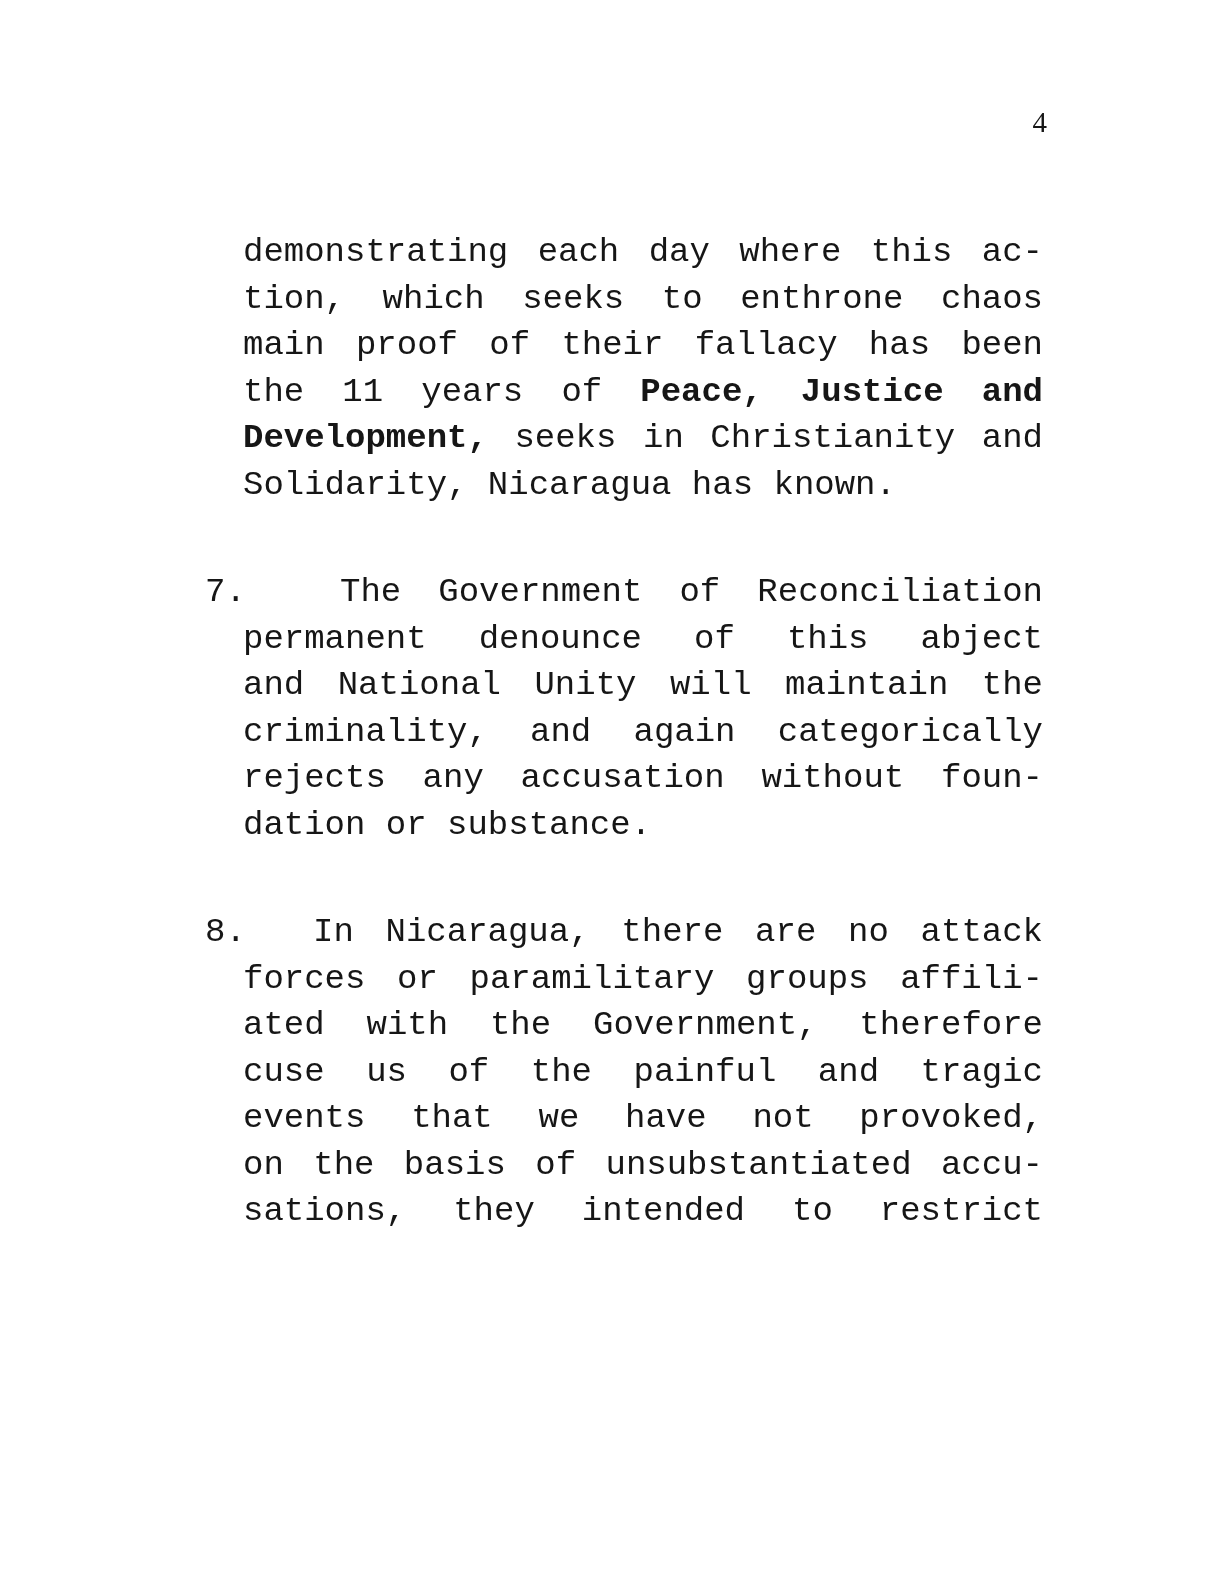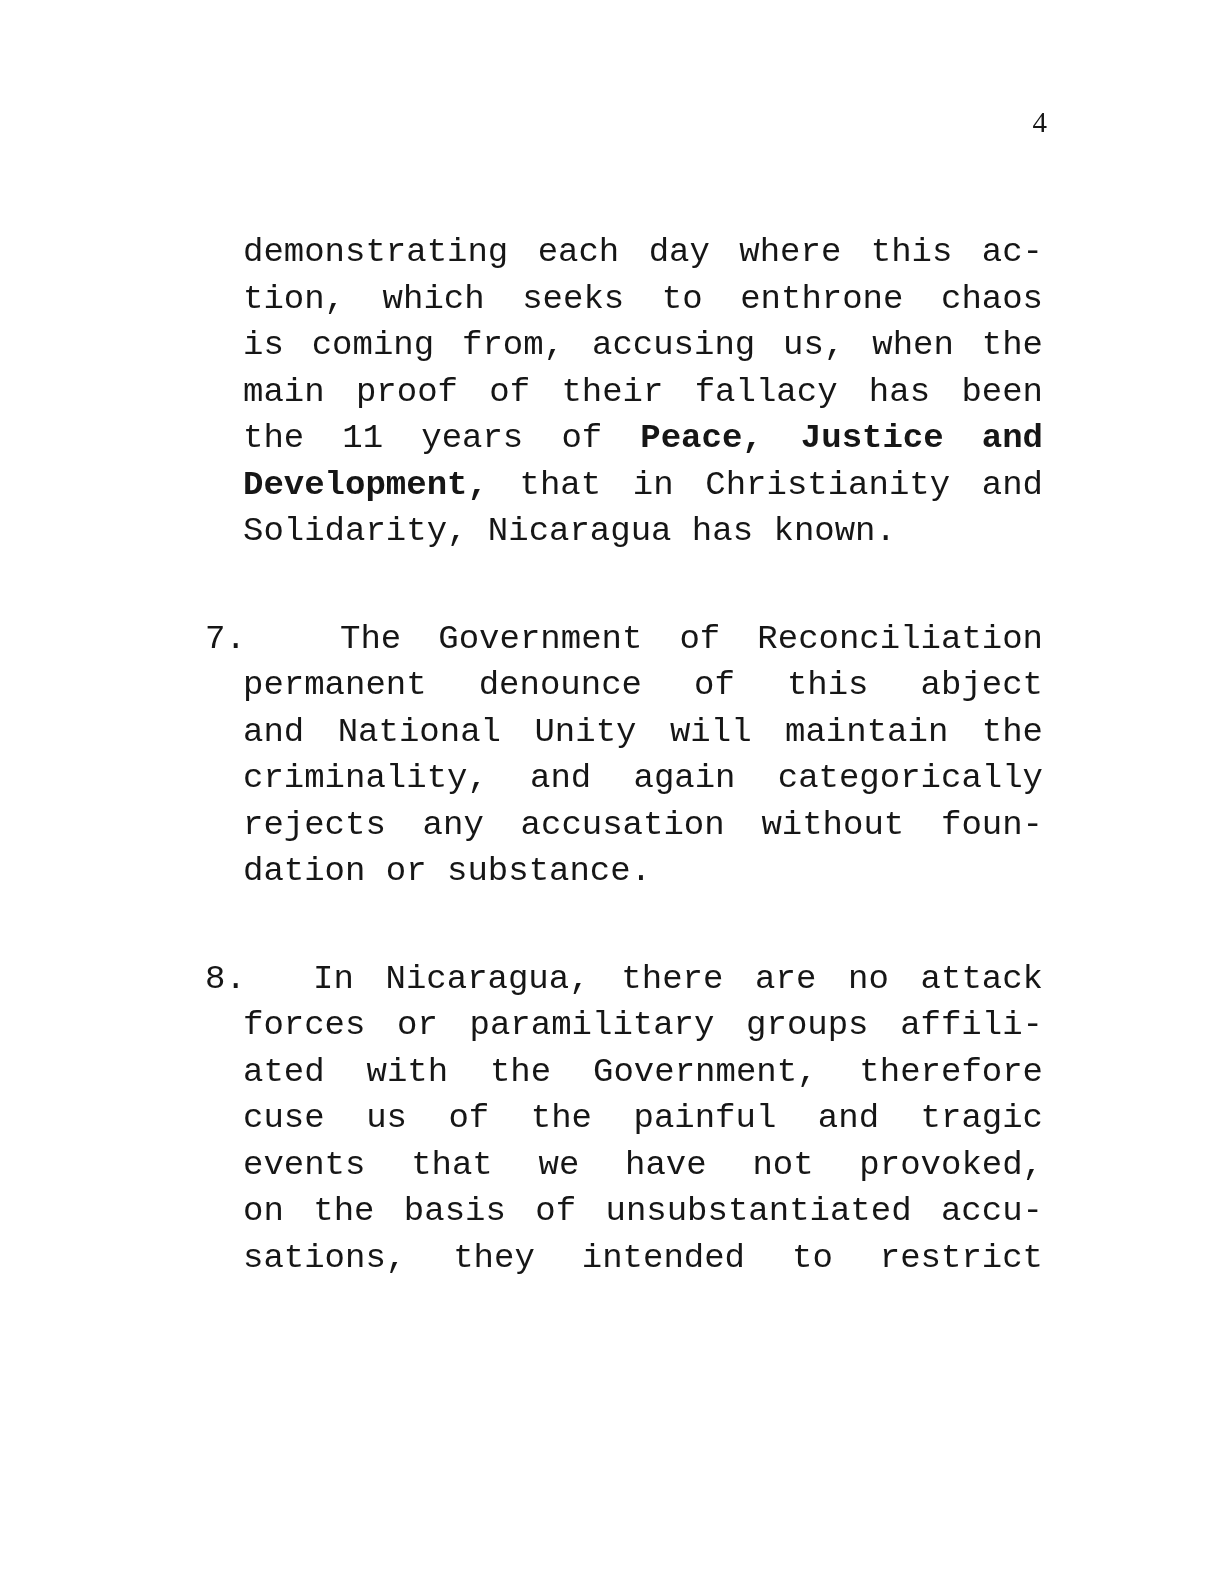--- a/index.html
+++ b/index.html
@@ -44,24 +44,23 @@
 </style>
 </head>
 <body>
 
 <div class="page">
   <div class="page-number">4</div>
   <div class="content">
       <div class="paragraph">
         <div class="line fill"><span class="seg">demonstrating each day where this ac-</span></div>
         <div class="line fill"><span class="seg">tion, which seeks to enthrone chaos</span></div>
-        <div class="line fill"><span class="seg">is coming from, accusing us, when the</span></div>
         <div class="line fill"><span class="seg">main proof of their fallacy has been</span></div>
         <div class="line fill"><span class="seg">the 11 years of </span><span class="seg bold">Peace, Justice and</span></div>
-        <div class="line fill"><span class="seg bold">Development,</span><span class="seg"> that in Christianity and</span></div>
+        <div class="line fill"><span class="seg bold">Development,</span><span class="seg"> seeks in Christianity and</span></div>
         <div class="line"><span class="seg">Solidarity, Nicaragua has known.</span></div>
       </div>
       <div class="paragraph">
         <div class="line fill" style="padding-left: 97px;"><span class="marker">7.</span><span class="seg">The Government of Reconciliation</span></div>
         <div class="line fill"><span class="seg">permanent denounce of this abject</span></div>
         <div class="line fill"><span class="seg">and National Unity will maintain the</span></div>
         <div class="line fill"><span class="seg">criminality, and again categorically</span></div>
         <div class="line fill"><span class="seg">rejects any accusation without foun-</span></div>
         <div class="line"><span class="seg">dation or substance.</span></div>
       </div>

